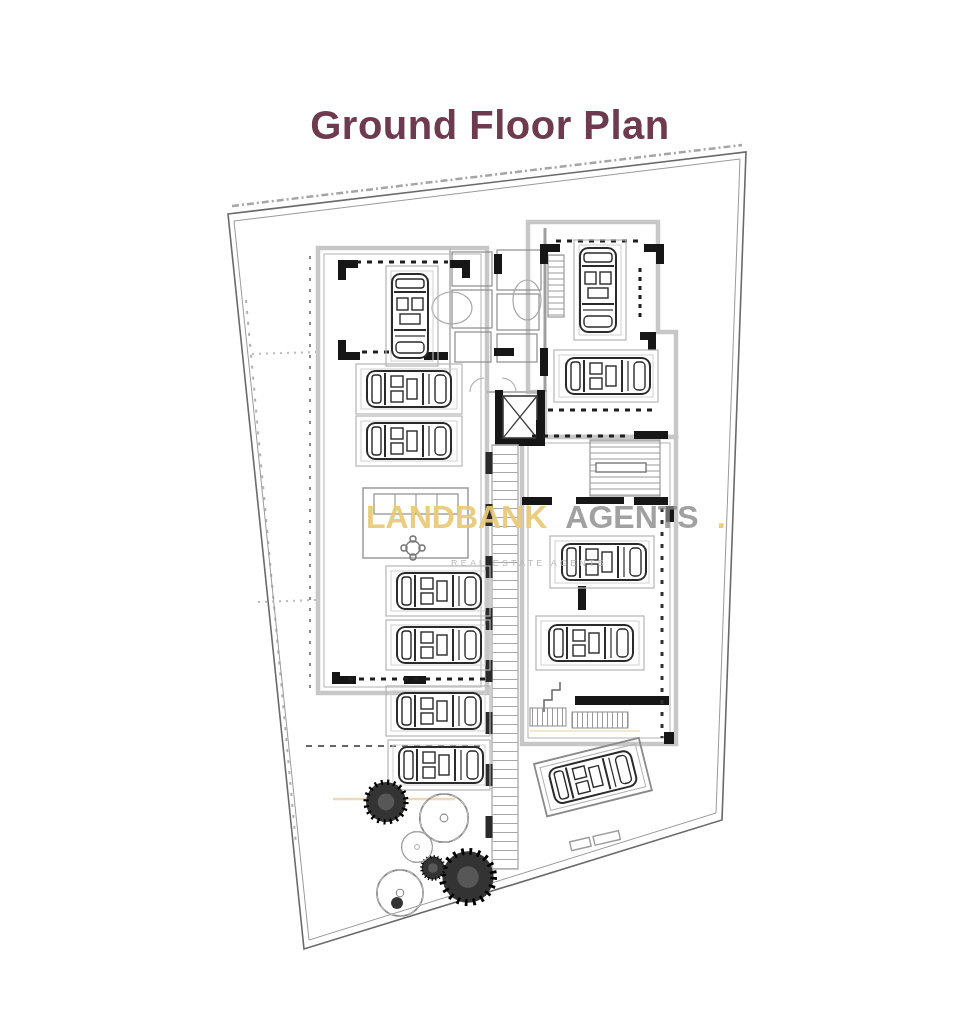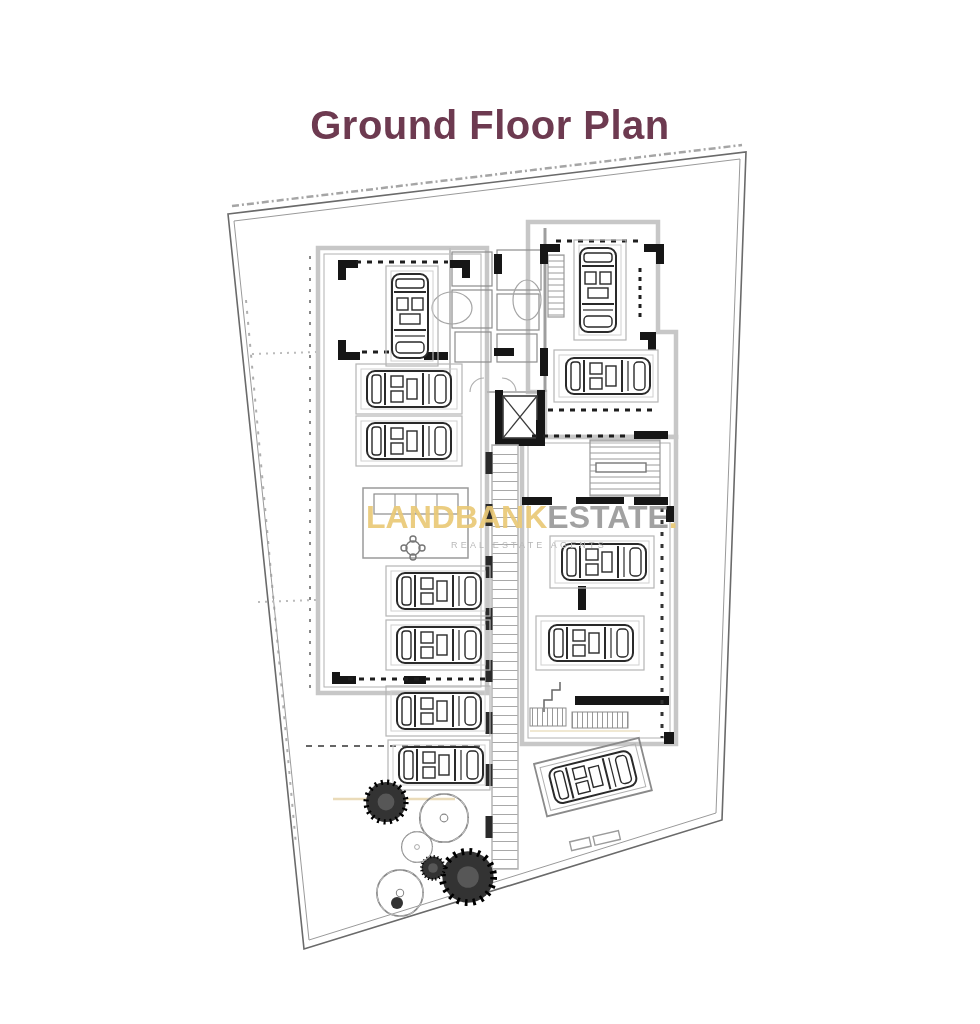--- a/index.html
+++ b/index.html
@@ -3,25 +3,25 @@
 <meta charset="utf-8">
 <style>
   html,body{margin:0;padding:0;background:#ffffff;}
   #stage{position:relative;width:784px;height:1024px;background:#ffffff;overflow:hidden;
          font-family:"Liberation Sans",sans-serif;}
   .title{position:absolute;top:103px;left:0;width:980px;text-align:center;
          font-size:40px;font-weight:600;letter-spacing:.5px;color:#6d3a50;}
   .plan-svg{position:absolute;top:0;left:0;}
   .wm{position:absolute;left:366px;top:501px;width:320px;pointer-events:none;}
   .wm-brand{display:flex;align-items:baseline;font-weight:bold;font-size:32px;letter-spacing:0;
-            white-space:nowrap;line-height:1;}
+            white-space:nowrap;line-height:1;gap:18px;}
   .wm-primary{color:rgba(233,201,118,.92);}
   .wm-secondary{color:rgba(134,134,134,.78);}
   .wm-suffix{color:rgba(233,201,118,.95);}
-  .wm-tagline{margin-top:7px;margin-left:62px;font-size:9px;letter-spacing:3.2px;
+  .wm-tagline{margin-top:25px;margin-left:62px;font-size:9px;letter-spacing:3.2px;
               color:#b9b9b9;white-space:nowrap;padding-left:23px;}
 </style>
 </head>
 <body>
 
 <div id="stage">
 
   <div class="title">Ground Floor Plan</div>
 
   <svg class="plan-svg" width="980" height="1024" viewBox="0 0 980 1024">
@@ -261,19 +261,19 @@
       <use href="#treeLight" transform="translate(444,818) scale(1.1)"></use>
       <use href="#treeLight" transform="translate(417,847) scale(0.7)"></use>
       <use href="#treeLight" transform="translate(400,893) scale(1.05)"></use>
       <circle cx="397" cy="903" r="6" fill="#333"></circle>
     </g>
   </svg>
 
   <div class="wm">
     <div class="wm-brand">
       <span class="wm-primary">LANDBANK</span>
-        <span class="wm-secondary">ESTATE</span>
+        <span class="wm-secondary">AGENTS</span>
         <span class="wm-suffix">.</span>
     </div>
     <div class="wm-tagline">REAL ESTATE AGENTS</div>
   </div>
 
 </div>
 
 </body></html>

